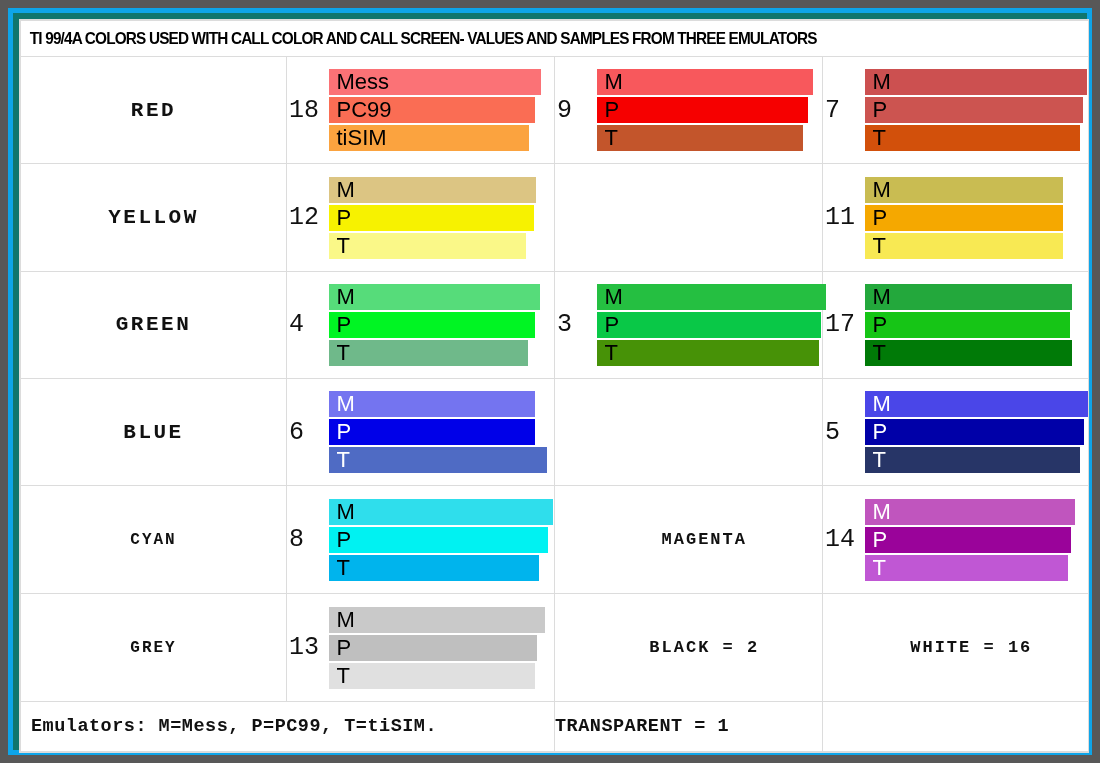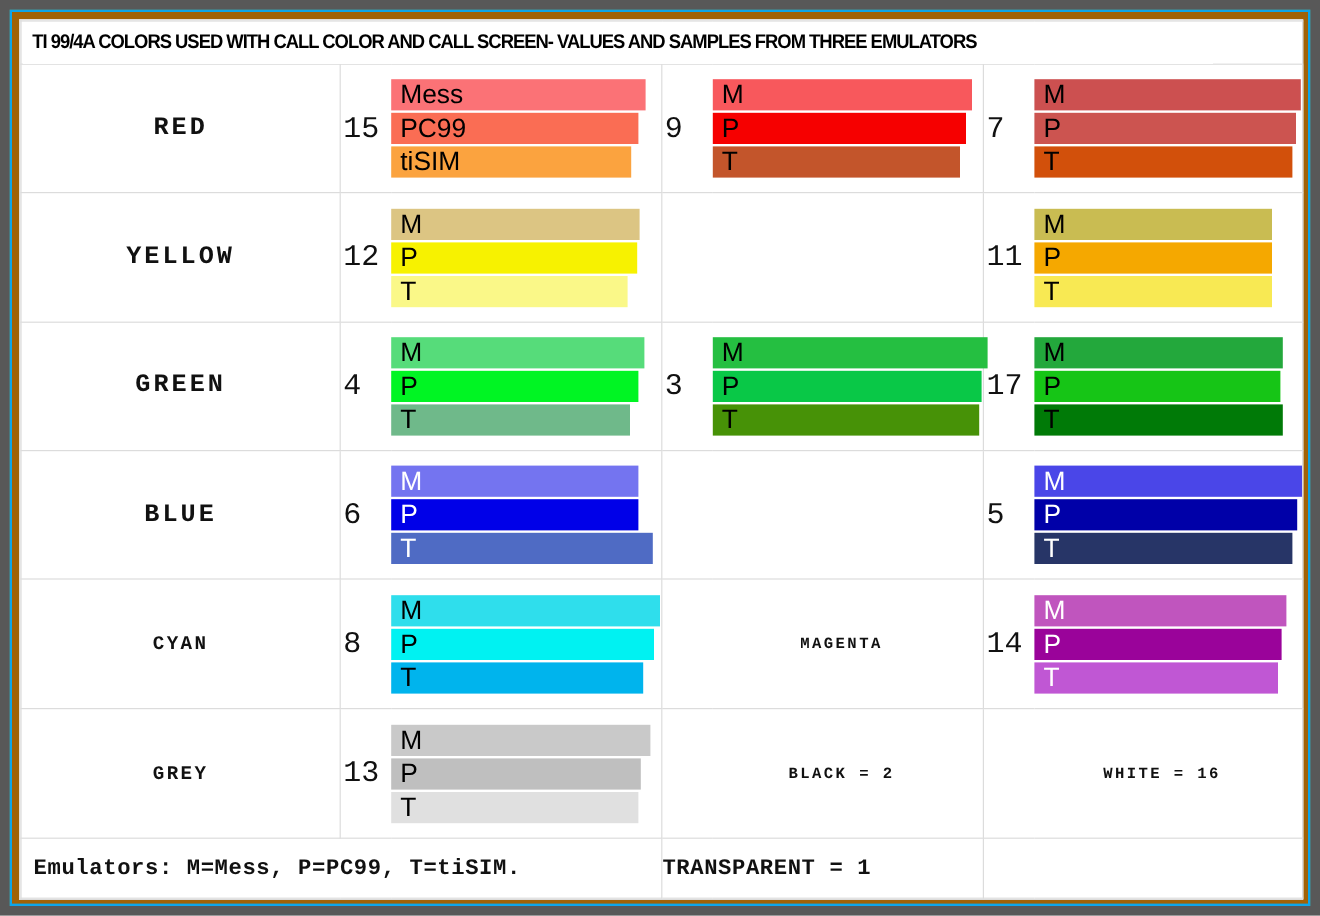--- a/index.html
+++ b/index.html
@@ -7,22 +7,22 @@
   body {
     width: 1100px; height: 763px;
     background: #585858;
     font-family: "Liberation Sans", sans-serif;
     overflow: hidden;
   }
   #frame {
     position: absolute;
     left: 8px; top: 8px;
     width: 1084px; height: 747px;
-    background: #a16207;
-    border: 2px solid #0ea5e9;
+    background: #0f766e;
+    border: 5px solid #0ea5e9;
   }
   #sheet {
     position: absolute;
     left: 6px; top: 6px;
     width: 1070px; height: 734px;
     background: #ffffff;
     border: 1px solid #dcdcdc;
   }
   table {
     border-collapse: collapse;
@@ -84,21 +84,21 @@
     font-family: "Liberation Sans", sans-serif;
     font-size: 22px;
     line-height: 22px;
     color: #000;
   }
   .bar.lt { color: #fff; }
   .plaincell {
     text-align: center;
     font-family: "Liberation Mono", "DejaVu Sans Mono", monospace;
     font-weight: bold;
-    font-size: 13px;
+    font-size: 17px;
     letter-spacing: 2px;
     color: #111;
   }
   .footcell {
     height: 44px;
     font-family: "Liberation Mono", "DejaVu Sans Mono", monospace;
     font-weight: bold;
     font-size: 18.5px;
     letter-spacing: 0.5px;
     color: #111;
@@ -123,21 +123,21 @@
           <col style="width:226px">
         <col style="width:42px">
           <col style="width:224px">
       </colgroup>
       <tbody id="tbody">
           <tr>
             <td class="title-cell" colspan="7">TI 99/4A COLORS USED WITH CALL COLOR AND CALL SCREEN- VALUES AND SAMPLES FROM THREE EMULATORS</td>
           </tr>
           <tr class="r-tall">
             <td class="colorname">RED</td>
-            <td class="codecell">15</td>
+            <td class="codecell">18</td>
             <td class="swatchcell">
               <div class="swatchstack">
                 <div class="bar" style="background:#fb7276;width:212px">
                   <span>Mess</span>
                 </div>
                 <div class="bar" style="background:#fa6d54;width:206px">
                   <span>PC99</span>
                 </div>
                 <div class="bar" style="background:#fba33f;width:200px">
                   <span>tiSIM</span>

